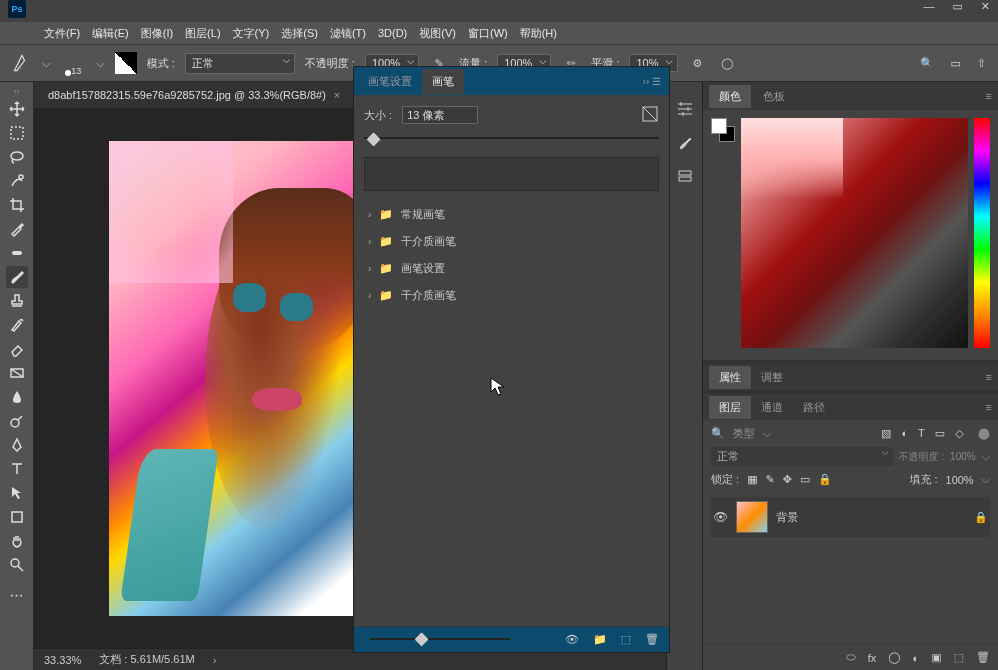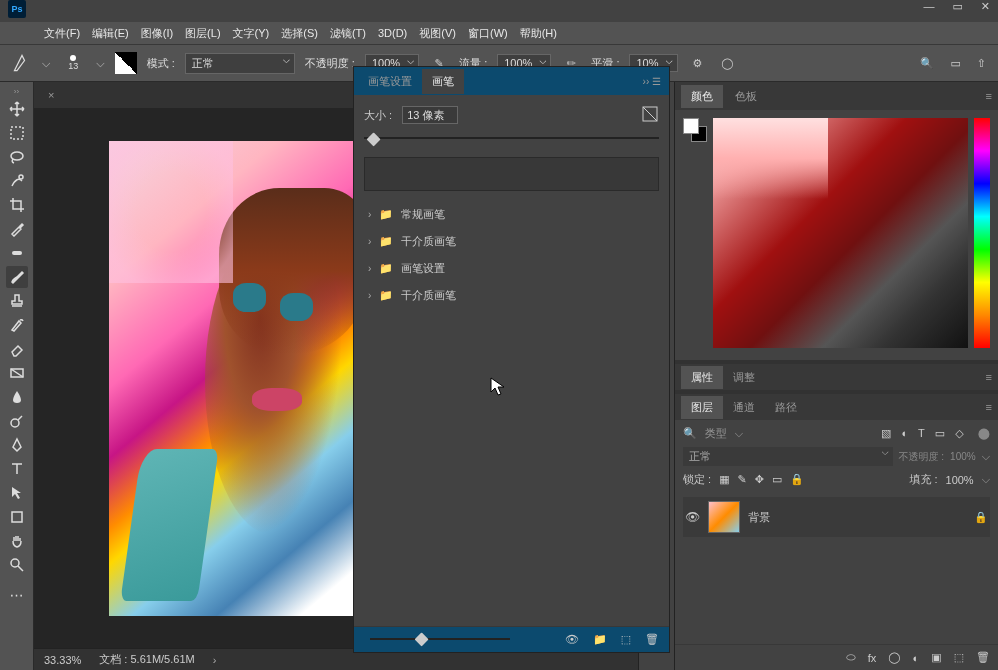--- a/index.html
+++ b/index.html
@@ -5,21 +5,21 @@
 *{margin:0;padding:0;box-sizing:border-box;font-family:"Microsoft YaHei",sans-serif;font-size:11px;color:#ccc}
 body{background:#323232;width:998px;height:670px;overflow:hidden;position:relative}
 .titlebar{height:22px;background:#424242;display:flex;padding:0 8px}
 .ps-logo{width:18px;height:18px;background:#001e36;color:#31a8ff;display:flex;align-items:center;justify-content:center;font-weight:bold;font-size:9px;border-radius:2px;margin-right:10px}
 .win-controls{margin-left:auto;display:flex;gap:18px;color:#999}
 .win-controls span{cursor:pointer}
 .menubar{height:22px;background:#535353;display:flex;align-items:center;padding-left:38px;}
 .menu-item{padding:2px 6px;color:#e8e8e8;cursor:pointer}
 .toolbar{height:38px;background:#535353;border-top:1px solid #383838;border-bottom:1px solid #2a2a2a;display:flex;align-items:center;padding:0 12px;gap:10px}
 .tool-icon{width:20px;height:20px;display:flex;align-items:center;justify-content:center}
-.brush-preview{width:26px;height:26px;display:flex;flex-direction:column;align-items:center;justify-content:center}
+.brush-preview{width:26px;height:26px;display:flex;flex-direction:row;align-items:flex-end;justify-content:center}
 .brush-dot{width:6px;height:6px;background:#fff;border-radius:50%}
 .brush-num{font-size:9px;color:#ddd}
 .checker{width:22px;height:22px;background:linear-gradient(45deg,#fff 50%,#000 50%)}
 .opt-label{color:#ddd}
 .dropdown{background:#3f3f3f;border:1px solid #666;padding:2px 18px 2px 6px;position:relative;color:#ddd;min-width:60px}
 .dropdown::after{content:"⌵";position:absolute;right:4px;top:1px;font-size:9px}
 .dd-wide{min-width:110px}
 .dd-sm{min-width:42px}
 .main{display:flex;height:588px}
 .left-tools{width:34px;background:#535353;border-right:1px solid #2a2a2a;display:flex;flex-direction:column;align-items:center;padding-top:4px;gap:2px}
@@ -36,35 +36,35 @@
 .art-layer{position:absolute}
 .canvas-status{height:22px;background:#323232;border-top:1px solid #222;display:flex;align-items:center;padding:0 10px;gap:18px;color:#ccc;font-size:10px}
 .timeline-bar{height:28px;display:flex;align-items:center;padding-left:52px;background:#424242;border-top:1px solid #222}
 .brush-panel{position:absolute;left:353px;top:66px;width:317px;height:587px;background:#0c4a6e;border:1px solid #222;z-index:5;display:flex;flex-direction:column}
 .bp-tabs{height:28px;display:flex;align-items:center;gap:0;padding-left:4px}
 .bp-tab{padding:5px 10px;color:#999;cursor:pointer}
 .bp-tab.active{background:#424242;color:#e8e8e8}
 .bp-more{margin-left:auto;margin-right:8px;color:#999;font-size:10px}
 .bp-body{flex:1;background:#424242;padding:10px;display:flex;flex-direction:column}
 .bp-size-row{display:flex;align-items:center;gap:10px;margin-bottom:8px}
-.bp-input{background:#3a3a3a;border:1px solid #666;padding:2px 4px;width:56px;color:#ddd;height:18px}
+.bp-input{background:#3a3a3a;border:1px solid #666;padding:2px 4px;width:76px;color:#ddd;height:18px}
 .bp-flip{margin-left:auto}
 .bp-slider{height:14px;position:relative;margin-bottom:6px}
 .bp-slider::before{content:"";position:absolute;top:4px;left:0;right:0;height:2px;background:#222}
 .bp-thumb{position:absolute;top:0;width:10px;height:10px;background:#ccc;border-radius:1px;left:6px;transform:rotate(45deg) translateY(2px)}
 .bp-preview{height:34px;background:#383838;border:1px solid #2a2a2a;margin:4px 0 10px}
 .bp-folder{display:flex;align-items:center;gap:8px;padding:6px 4px;cursor:pointer}
 .bp-folder .chev{color:#aaa;font-size:10px}
 .bp-folder .fld{color:#ccc}
 .bp-bottom{height:26px;display:flex;align-items:center;justify-content:flex-end;gap:14px;padding:0 10px;border-top:1px solid #383838}
 .bp-bslider{flex:0 0 140px;height:14px;position:relative;margin-right:auto;margin-left:6px}
 .bp-bslider::before{content:"";position:absolute;top:5px;left:0;right:0;height:2px;background:#222}
 .vstrip{width:36px;background:#424242;border-left:1px solid #222;display:flex;flex-direction:column;align-items:center;gap:16px;padding-top:18px}
 .vstrip-icon{width:20px;height:18px;display:flex;align-items:center;justify-content:center;color:#ddd}
-.right-panels{width:324px;background:#424242;border-left:1px solid #222;display:flex;flex-direction:column}
+.right-panels{width:296px;background:#424242;border-left:1px solid #222;display:flex;flex-direction:column}
 .panel-tabs{height:28px;display:flex;align-items:center;padding-left:6px;gap:2px;background:#383838}
 .ptab{padding:4px 10px;color:#999;cursor:pointer}
 .ptab.active{background:#535353;color:#e8e8e8}
 .color-panel{height:250px;padding:8px;display:flex;gap:6px}
 .fg-bg{width:24px;height:24px;position:relative;flex-shrink:0}
 .fg-swatch{position:absolute;width:16px;height:16px;background:#fff;border:1px solid #888}
 .bg-swatch{position:absolute;width:16px;height:16px;background:#000;border:1px solid #888;right:0;bottom:0}
 .color-field{flex:1;height:230px;position:relative;overflow:hidden}
 .hue-strip{width:16px;height:230px;background:linear-gradient(to bottom,#f00,#f0f,#00f,#0ff,#0f0,#ff0,#f80,#f00);flex-shrink:0}
 .panel-sep{height:4px;background:#323232}
@@ -254,20 +254,21 @@
           <circle cx="6" cy="6" r="4"></circle>
           <path d="M9 9l5 5"></path>
         </svg>
       </div>
     <div style="height:4px"></div>
     <div class="ltool" style="font-size:14px;color:#ddd">⋯</div>
   </div>
 
   <div class="canvas-area">
     <div class="doc-tab">
+      <span class="doc-title">d8abf157882315.59e76a9285752.jpg @ 33.3%(RGB/8#)</span>
       <span class="doc-close">×</span>
     </div>
     <div class="canvas-view">
       <div class="artwork">
         <div class="art-layer" style="inset:0;background:linear-gradient(140deg,#f5d5e0 0%,#ffb6c1 20%,#ff69b4 35%,#c71585 45%,#ff8c00 55%,#ffd700 60%,#87ceeb 70%,#4682b4 80%,#fff 90%)"></div>
         <div class="art-layer" style="left:35%;top:18%;width:50%;height:65%;background:radial-gradient(ellipse at 40% 30%,#803020 0%,#a0522d 30%,transparent 70%);border-radius:50% 40% 45% 50%"></div>
         <div class="art-layer" style="left:40%;top:10%;width:55%;height:35%;background:linear-gradient(180deg,#5a2d1a,#8b3a1a,transparent);border-radius:40% 30% 50% 40%"></div>
         <div class="art-layer" style="left:45%;top:30%;width:12%;height:6%;background:#2a7a8a;border-radius:40%"></div>
         <div class="art-layer" style="left:62%;top:32%;width:12%;height:6%;background:#2a7a8a;border-radius:40%"></div>
         <div class="art-layer" style="left:52%;top:52%;width:18%;height:5%;background:#cc4466;border-radius:40%"></div>

